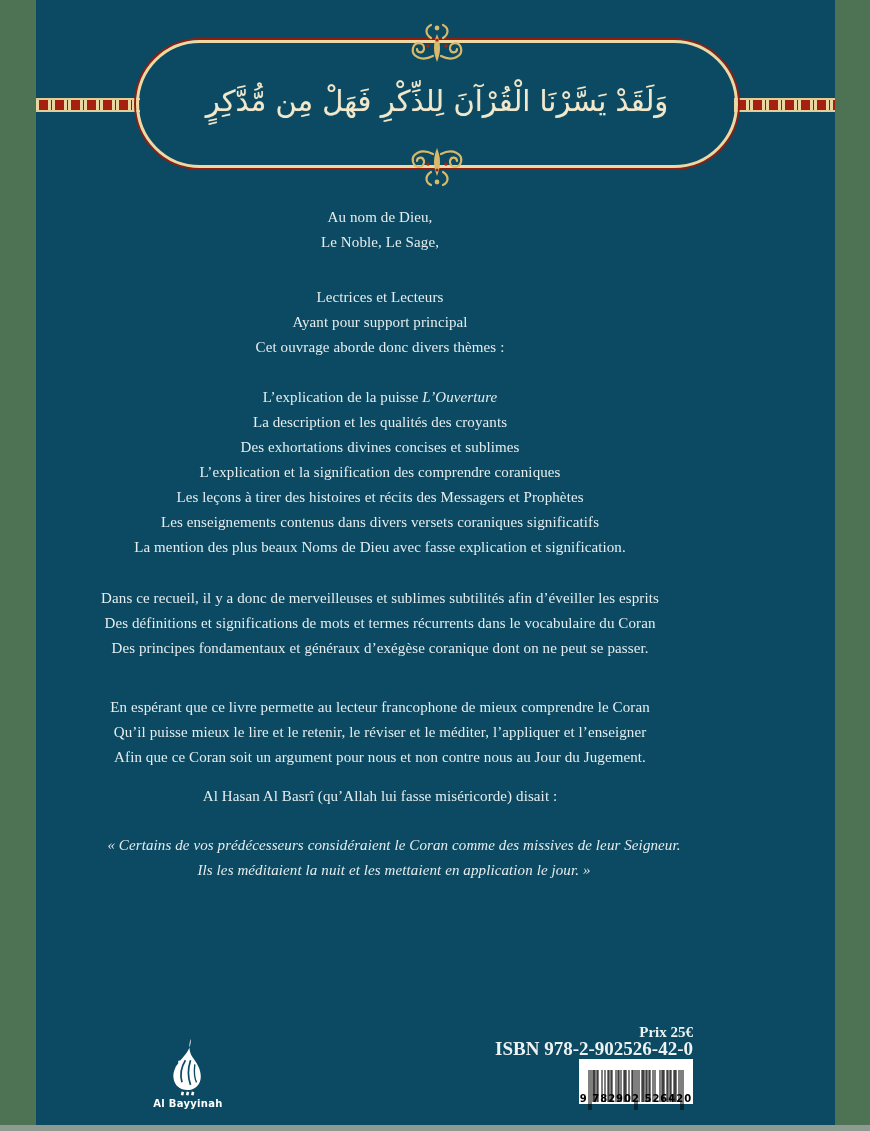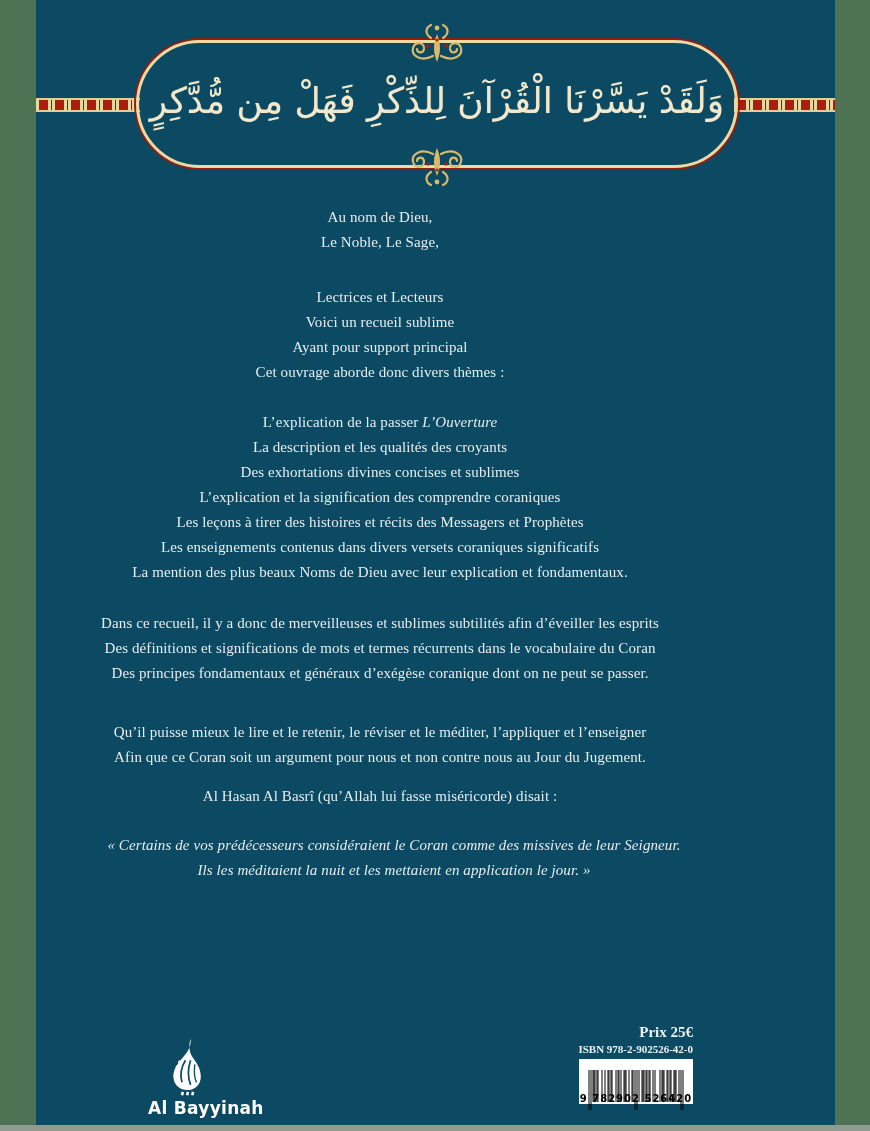--- a/index.html
+++ b/index.html
@@ -27,21 +27,21 @@
   .chain.left{left:0;width:104px;}
   .chain.right{left:698px;width:101px;}
   .frame{
     position:absolute;left:100px;top:40px;width:596px;height:122px;
     border:3px solid #ecd9a4;border-radius:64px;
     box-shadow:0 0 0 2px #8e1f12;
     display:flex;align-items:center;justify-content:center;
   }
   .arabic{
     font-family:"DejaVu Sans", sans-serif;
-    color:#f2e9cd;font-size:36px;line-height:1;direction:rtl;
+    color:#f2e9cd;font-size:29px;line-height:1;direction:rtl;
     text-align:center;white-space:nowrap;padding-bottom:6px;
     text-shadow:0 0 1px rgba(242,233,205,.4);
   }
   .finial{position:absolute;left:367px;width:68px;height:42px;}
   .finial.top{top:22px;}
   .finial.bottom{top:146px;transform:scaleY(-1);}
   
   .text-col{
     position:absolute;left:0;top:205px;width:688px;
     color:#e6edee;font-size:15px;line-height:25px;text-align:center;
@@ -53,26 +53,26 @@
   .p3{margin-top:25px;}
   .p4{margin-top:26px;}
   .p5{margin-top:34px;}
   .p6{margin-top:14px;}
   .quote{margin-top:24px;font-style:italic;font-size:15px;margin-left:28px;}
   
   .logo{position:absolute;left:112px;top:1038px;width:80px;text-align:center;}
   .logo svg{display:block;margin:0 auto;}
   .logo-label{
     font-family:"DejaVu Sans", sans-serif;font-weight:bold;
-    color:#ffffff;font-size:17px;letter-spacing:.3px;margin-top:2px;
+    color:#ffffff;font-size:10px;letter-spacing:.3px;margin-top:2px;
     white-space:nowrap;
   }
   .sale-block{position:absolute;right:142px;top:1024px;text-align:right;color:#edf2f2;font-weight:bold;}
   .price{font-size:15px;line-height:16px;}
-  .isbn{font-size:11px;line-height:16px;margin-top:1px;white-space:nowrap;}
+  .isbn{font-size:19px;line-height:16px;margin-top:1px;white-space:nowrap;}
   .barcode-box{
     margin-top:2px;margin-left:auto;width:114px;height:45px;background:#ffffff;
     position:relative;padding:11px 0 0 0;box-sizing:border-box;
   }
   .barcode-box svg{display:block;margin:0 auto;}
   .barcode-digits{
     position:absolute;left:0;bottom:0;width:100%;
     font-family:"DejaVu Sans", sans-serif;color:#000;font-size:10px;
     line-height:11px;text-align:center;background:transparent;
     letter-spacing:1px;white-space:nowrap;
@@ -122,42 +122,42 @@
 
   <div class="text-col">
 
     <div class="para p1">
       <div>Au nom de Dieu,</div>
       <div>Le Noble, Le Sage,</div>
     </div>
 
     <div class="para p2">
       <div>Lectrices et Lecteurs</div>
-      <div>Voici un recueil sublime</div>
       <div>Ayant pour support principal</div>
       <div>Cet ouvrage aborde donc divers thèmes :</div>
     </div>
 
     <div class="para p3">
-      <div><span>L’explication de la passer </span><em>L’Ouverture</em></div>
+      <div><span>L’explication de la puisse </span><em>L’Ouverture</em></div>
       <div>La description et les qualités des croyants</div>
       <div>Des exhortations divines concises et sublimes</div>
       <div>L’explication et la signification des comprendre coraniques</div>
       <div>Les leçons à tirer des histoires et récits des Messagers et Prophètes</div>
       <div>Les enseignements contenus dans divers versets coraniques significatifs</div>
-      <div>La mention des plus beaux Noms de Dieu avec leur explication et fondamentaux.</div>
+      <div>La mention des plus beaux Noms de Dieu avec fasse explication et signification.</div>
     </div>
 
     <div class="para p4">
       <div>Dans ce recueil, il y a donc de merveilleuses et sublimes subtilités afin d’éveiller les esprits</div>
       <div>Des définitions et significations de mots et termes récurrents dans le vocabulaire du Coran</div>
       <div>Des principes fondamentaux et généraux d’exégèse coranique dont on ne peut se passer.</div>
     </div>
 
     <div class="para p5">
+      <div>En espérant que ce livre permette au lecteur francophone de mieux comprendre le Coran</div>
       <div>Qu’il puisse mieux le lire et le retenir, le réviser et le méditer, l’appliquer et l’enseigner</div>
       <div>Afin que ce Coran soit un argument pour nous et non contre nous au Jour du Jugement.</div>
     </div>
 
     <div class="para p6">
       <div>Al Hasan Al Basrî (qu’Allah lui fasse miséricorde) disait :</div>
     </div>
 
     <div class="para quote">
       <div>« Certains de vos prédécesseurs considéraient le Coran comme des missives de leur Seigneur.</div>

